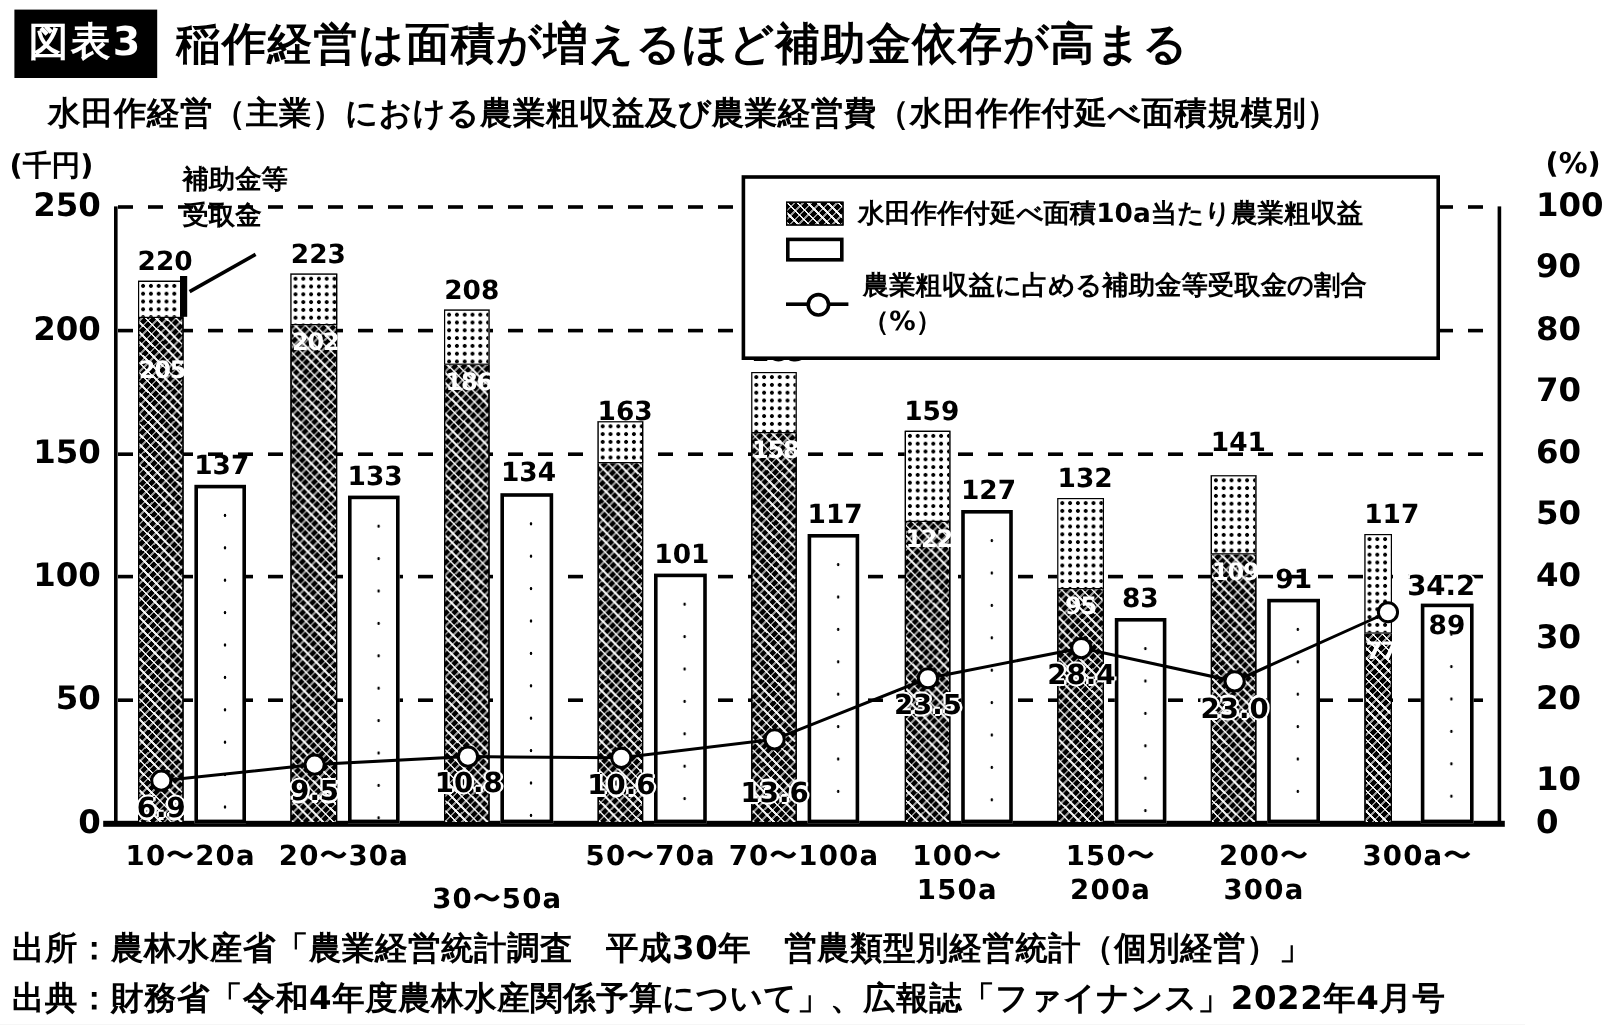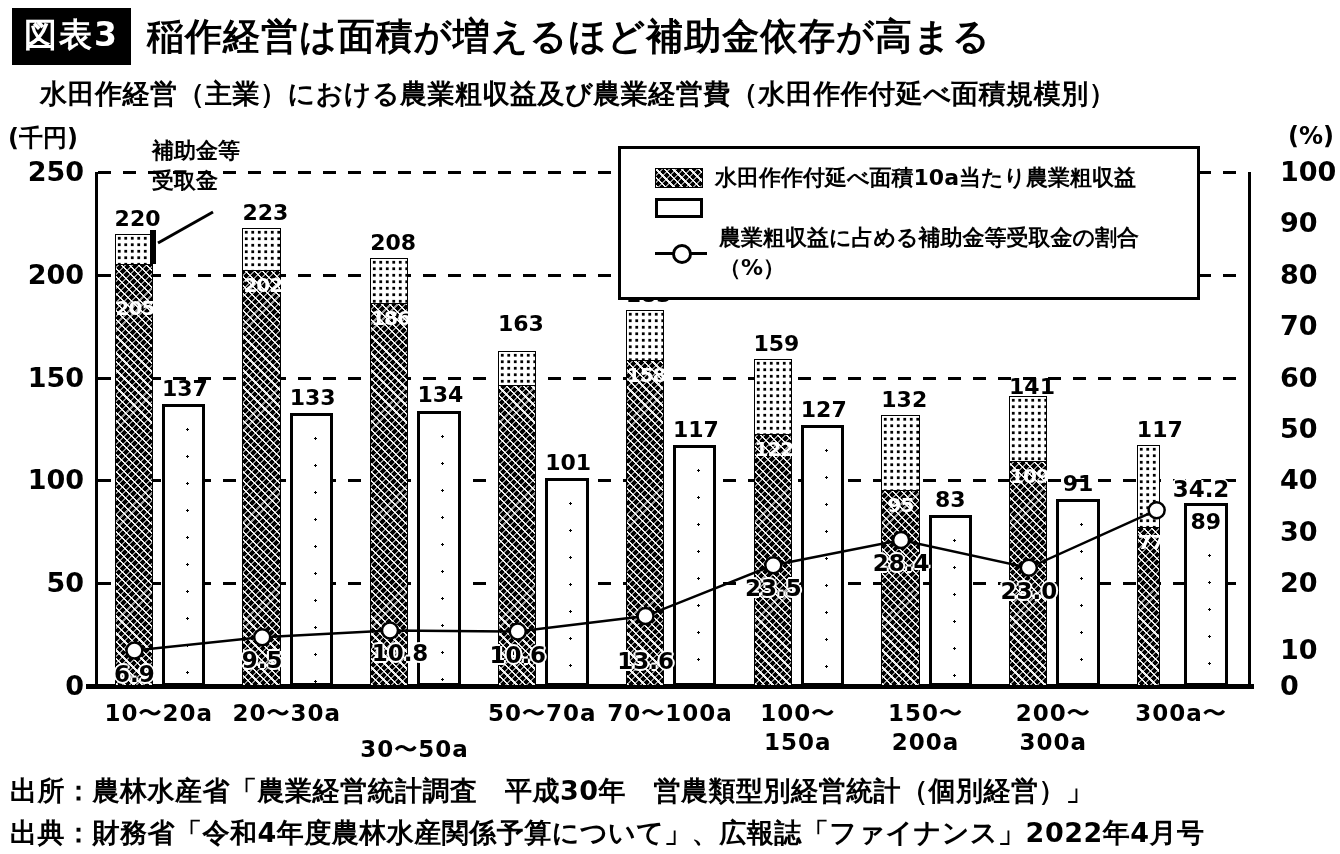--- a/index.html
+++ b/index.html
@@ -130,21 +130,21 @@
           <div class="bar-sub" style="height: 45.232px;"></div>
           <div class="inner-label" style="top: 46.232px;">186</div>
         </div>
         <div class="val-label" style="left: 272.167px; width: 38.3333px; top: 58.352px;">208</div>
         <div class="bar bar-cost" style="left: 319.444px; width: 43.4444px; height: 275.504px;"></div>
         <div class="val-label" style="left: 319.444px; width: 43.4444px; top: 210.496px;">134</div>
         <div class="bar bar-rev" style="left: 399.944px; width: 38.3333px; height: 335.128px;">
           <div class="bar-sub" style="height: 34.952px;"></div>
           <div class="inner-label" style="top: 35.952px; margin-left: 40px;">146</div>
         </div>
-        <div class="val-label" style="left: 399.944px; width: 38.3333px; top: 139px;">163</div>
+        <div class="val-label" style="left: 399.944px; width: 38.3333px; top: 159px;">163</div>
         <div class="bar bar-cost" style="left: 447.222px; width: 43.4444px; height: 207.656px;"></div>
         <div class="val-label" style="left: 447.222px; width: 43.4444px; top: 278.344px;">101</div>
         <div class="bar bar-rev" style="left: 527.722px; width: 38.3333px; height: 376.248px;">
           <div class="bar-sub" style="height: 51.4px;"></div>
           <div class="inner-label" style="top: 52.4px;">158</div>
         </div>
         <div class="val-label" style="left: 527.722px; width: 38.3333px; top: 109.752px;">183</div>
         <div class="bar bar-cost" style="left: 575px; width: 43.4444px; height: 240.552px;"></div>
         <div class="val-label" style="left: 575px; width: 43.4444px; top: 245.448px;">117</div>
         <div class="bar bar-rev" style="left: 655.5px; width: 38.3333px; height: 326.904px;">
@@ -158,21 +158,21 @@
           <div class="bar-sub" style="height: 76.072px;"></div>
           <div class="inner-label" style="top: 77.072px;">95</div>
         </div>
         <div class="val-label" style="left: 783.278px; width: 38.3333px; top: 214.608px;">132</div>
         <div class="bar bar-cost" style="left: 830.556px; width: 43.4444px; height: 170.648px;"></div>
         <div class="val-label" style="left: 830.556px; width: 43.4444px; top: 315.352px;">83</div>
         <div class="bar bar-rev" style="left: 911.056px; width: 38.3333px; height: 289.896px;">
           <div class="bar-sub" style="height: 65.792px;"></div>
           <div class="inner-label" style="top: 66.792px;">109</div>
         </div>
-        <div class="val-label" style="left: 911.056px; width: 38.3333px; top: 202px; text-align: center;">141</div>
+        <div class="val-label" style="left: 911.056px; width: 38.3333px; top: 185px; text-align: center;">141</div>
         <div class="bar bar-cost" style="left: 958.333px; width: 43.4444px; height: 187.096px;"></div>
         <div class="val-label" style="left: 958.333px; width: 43.4444px; top: 298.904px;">91</div>
         <div class="bar bar-rev" style="left: 1038.83px; width: 23px; height: 240.552px;">
           <div class="bar-sub" style="height: 82.24px;"></div>
           <div class="inner-label" style="top: 83.24px;">77</div>
         </div>
         <div class="val-label" style="left: 1038.83px; width: 38.3333px; top: 245.448px;">117</div>
         <div class="bar bar-cost" style="left: 1086.11px; width: 43.4444px; height: 182.984px;"></div>
         <div class="val-label" style="left: 1086.11px; width: 43.4444px; top: 337.016px;">89</div>
         <svg id="series-line" width="1150" height="514">
@@ -182,21 +182,21 @@
           <circle cx="291.97222222222223" cy="458.488" r="8" fill="#fff" stroke="#000" stroke-width="2.5"></circle>
           <circle cx="419.75" cy="459.516" r="8" fill="#fff" stroke="#000" stroke-width="2.5"></circle>
           <circle cx="547.5277777777777" cy="444.096" r="8" fill="#fff" stroke="#000" stroke-width="2.5"></circle>
           <circle cx="675.3055555555555" cy="393.21000000000004" r="8" fill="#fff" stroke="#000" stroke-width="2.5"></circle>
           <circle cx="803.0833333333333" cy="368.024" r="8" fill="#fff" stroke="#000" stroke-width="2.5"></circle>
           <circle cx="930.8611111111111" cy="395.78" r="8" fill="#fff" stroke="#000" stroke-width="2.5"></circle>
           <circle cx="1058.638888888889" cy="338.212" r="8" fill="#fff" stroke="#000" stroke-width="2.5"></circle>
         </svg>
         <div class="ratio-label" style="left: -8.58333px; width: 90px; top: 488.534px;">6.9</div>
         <div class="ratio-label" style="left: 119.194px; width: 90px; top: 475.17px;">9.5</div>
-        <div class="ratio-label" style="left: 257px; width: 90px; top: 468.488px;">10.8</div>
+        <div class="ratio-label" style="left: 231px; width: 90px; top: 468.488px; text-align: right;">10.8</div>
         <div class="ratio-label" style="left: 374.75px; width: 90px; top: 469.516px;">10.6</div>
         <div class="ratio-label" style="left: 502.528px; width: 90px; top: 476px;">13.6</div>
         <div class="ratio-label" style="left: 630.306px; width: 90px; top: 403.21px;">23.5</div>
         <div class="ratio-label" style="left: 758.083px; width: 90px; top: 378.024px;">28.4</div>
         <div class="ratio-label" style="left: 885.861px; width: 90px; top: 405.78px;">23.0</div>
         <div class="ratio-label" style="left: 1074.64px; top: 304.212px;">34.2</div>
       </div>
     <div class="baseline"></div>
     <div id="cat-labels">
         <div class="cat-label" style="left: 0px; width: 127.778px;">10〜20a</div>

